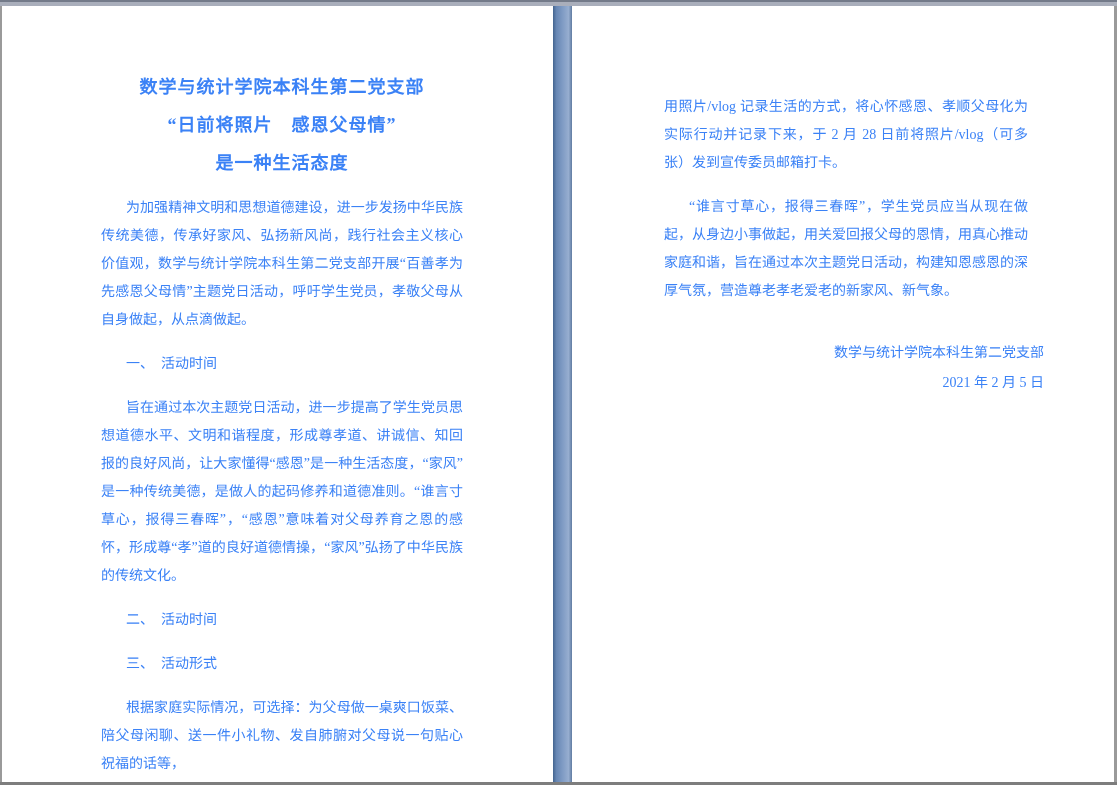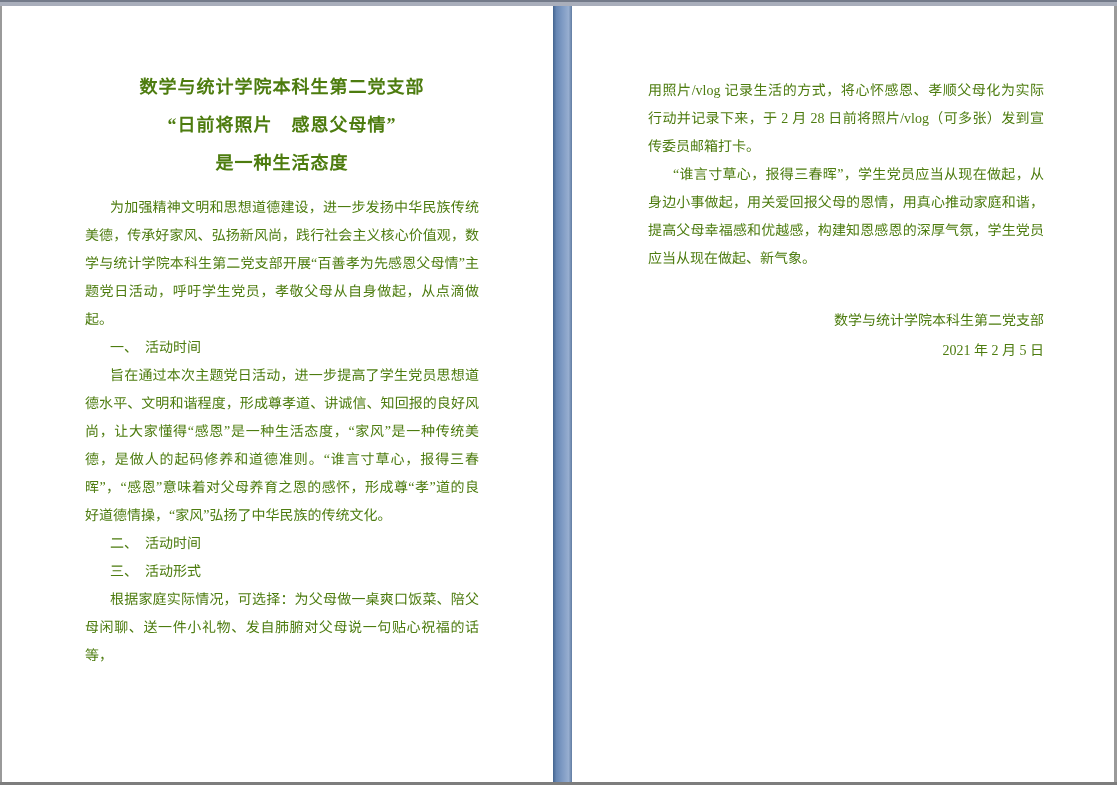--- a/index.html
+++ b/index.html
@@ -18,21 +18,21 @@
     height: 6px; flex: 0 0 6px;
     background: linear-gradient(180deg, #737a89 0%, #737a89 34%, #a9aebb 34%, #a9aebb 100%);
   }
   .main {
     flex: 1 1 auto; display: flex; min-height: 0;
   }
   .edge-left { flex: 0 0 2px; background: #9a9a9a; }
   .edge-right { flex: 0 0 3px; background: #9a9a9a; }
   .bottom-strip { height: 3px; flex: 0 0 3px; background: #7d7d7d; }
   .page {
-    background: #ffffff; overflow: hidden; color: #4d7c0f;
+    background: #ffffff; overflow: hidden; color: #3b82f6;
   }
   .page-1 {
     flex: 0 0 551px;
     padding: 62px 74px 0 83px;
   }
   .divider {
     flex: 0 0 19px;
     background: linear-gradient(90deg, #43648f 0%, #6787b4 18%, #7f9bc4 50%, #97aed0 82%, #5f7ba1 100%);
   }
   .page-2 {
@@ -44,21 +44,21 @@
     font-weight: bold;
     font-size: 18px;
     line-height: 38px;
     margin: 0;
     letter-spacing: 1px;
   }
   .body-text {
     font-size: 14px;
     line-height: 28px;
     text-align: justify;
-    margin: 0;
+    margin: 16px;
   }
   .first-body { margin-top: 12px; }
   .indent { text-indent: 25px; }
   .flush { text-indent: 0; }
   .sig-block {
     margin-top: 33px;
     text-align: right;
     font-size: 14px;
     line-height: 30px;
   }
@@ -82,21 +82,21 @@
       <p class="body-text indent">旨在通过本次主题党日活动，进一步提高了学生党员思想道德水平、文明和谐程度，形成尊孝道、讲诚信、知回报的良好风尚，让大家懂得“感恩”是一种生活态度，“家风”是一种传统美德，是做人的起码修养和道德准则。“谁言寸草心，报得三春晖”，“感恩”意味着对父母养育之恩的感怀，形成尊“孝”道的良好道德情操，“家风”弘扬了中华民族的传统文化。</p>
       <p class="body-text indent">二、　活动时间</p>
       <p class="body-text indent">三、　活动形式</p>
       <p class="body-text indent">根据家庭实际情况，可选择：为父母做一桌爽口饭菜、陪父母闲聊、送一件小礼物、发自肺腑对父母说一句贴心祝福的话等，</p>
     </div>
 
     <div class="divider"></div>
 
     <div class="page page-2">
       <p class="body-text flush">用照片/vlog 记录生活的方式，将心怀感恩、孝顺父母化为实际行动并记录下来，于 2 月 28 日前将照片/vlog（可多张）发到宣传委员邮箱打卡。</p>
-      <p class="body-text indent">“谁言寸草心，报得三春晖”，学生党员应当从现在做起，从身边小事做起，用关爱回报父母的恩情，用真心推动家庭和谐，提高父母幸福感和优越感，构建知恩感恩的深厚气氛，学生党员应当从现在做起、新气象。</p>
+      <p class="body-text indent">“谁言寸草心，报得三春晖”，学生党员应当从现在做起，从身边小事做起，用关爱回报父母的恩情，用真心推动家庭和谐，旨在通过本次主题党日活动，构建知恩感恩的深厚气氛，营造尊老孝老爱老的新家风、新气象。</p>
 
       <div class="sig-block">
         <p class="sig-line">数学与统计学院本科生第二党支部</p>
         <p class="sig-line">2021 年 2 月 5 日</p>
       </div>
     </div>
 
     <div class="edge-right"></div>
   </div>
   <div class="bottom-strip"></div>

